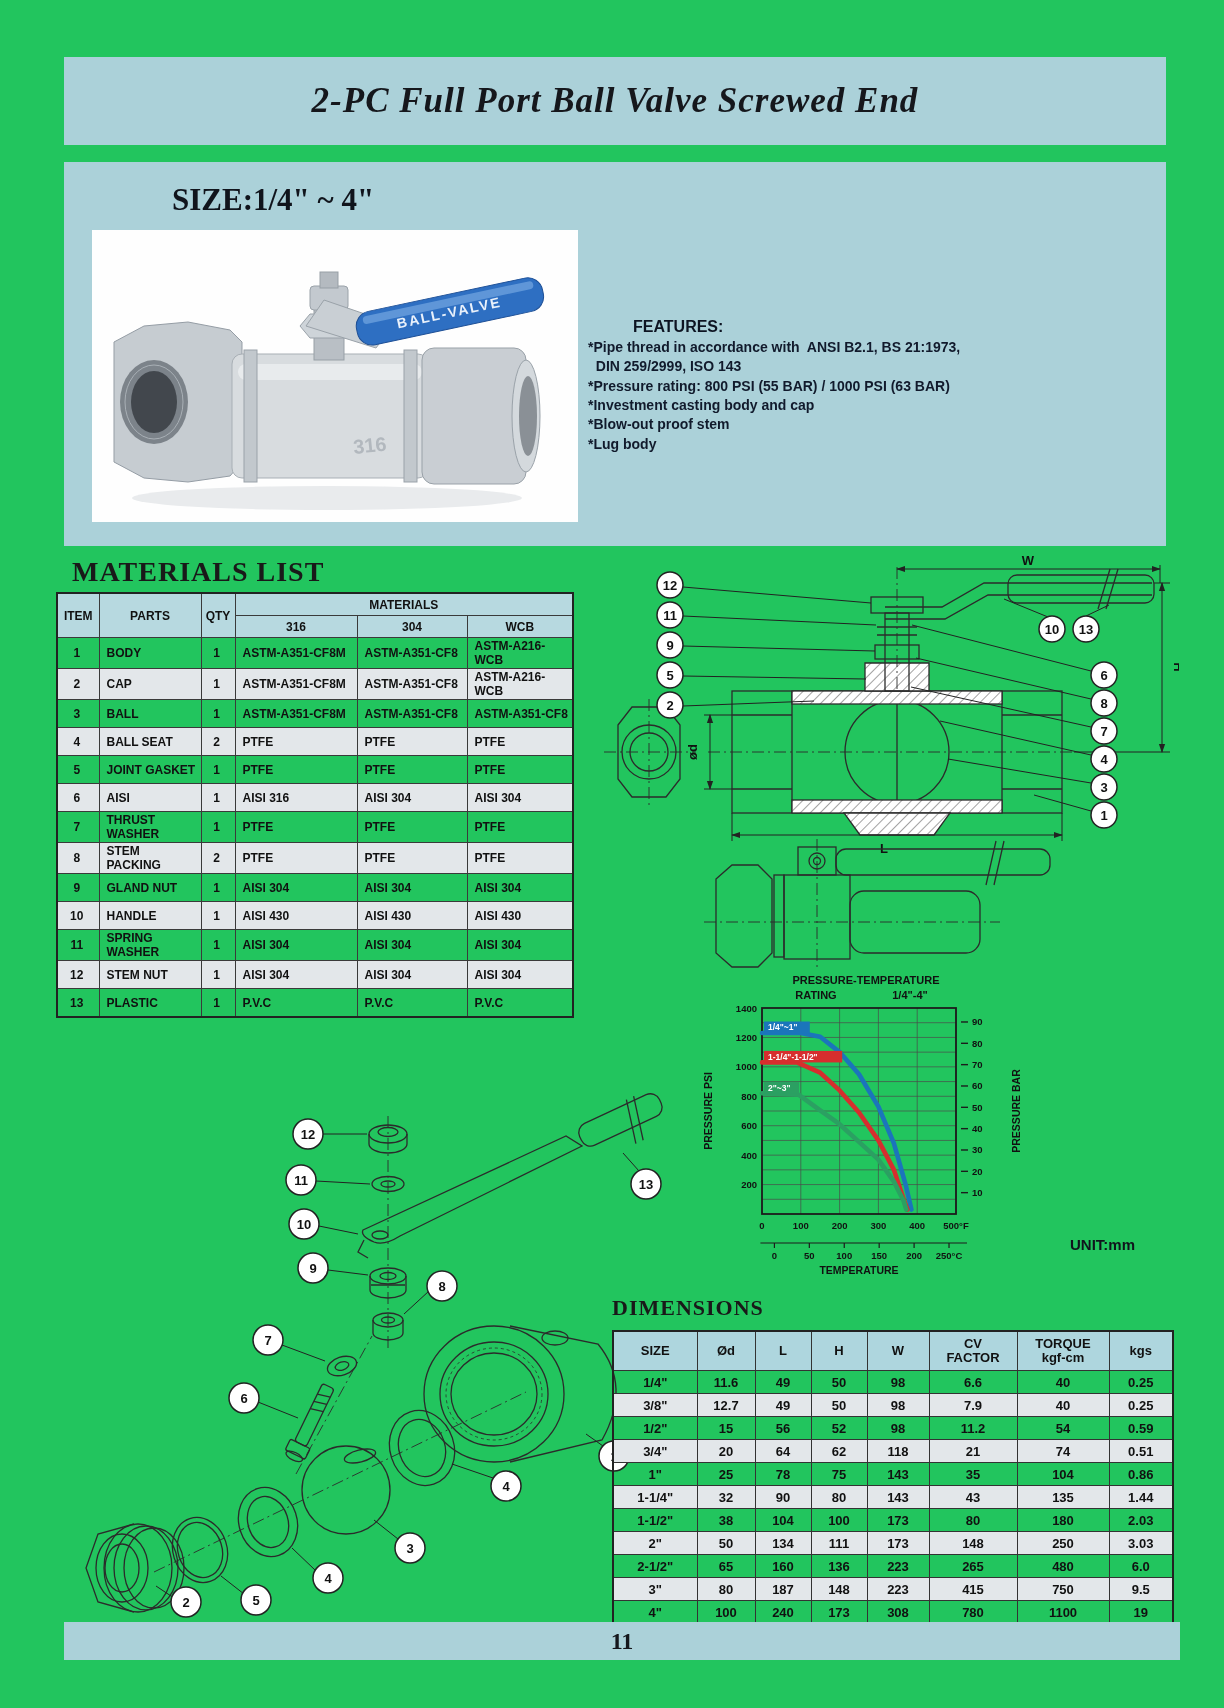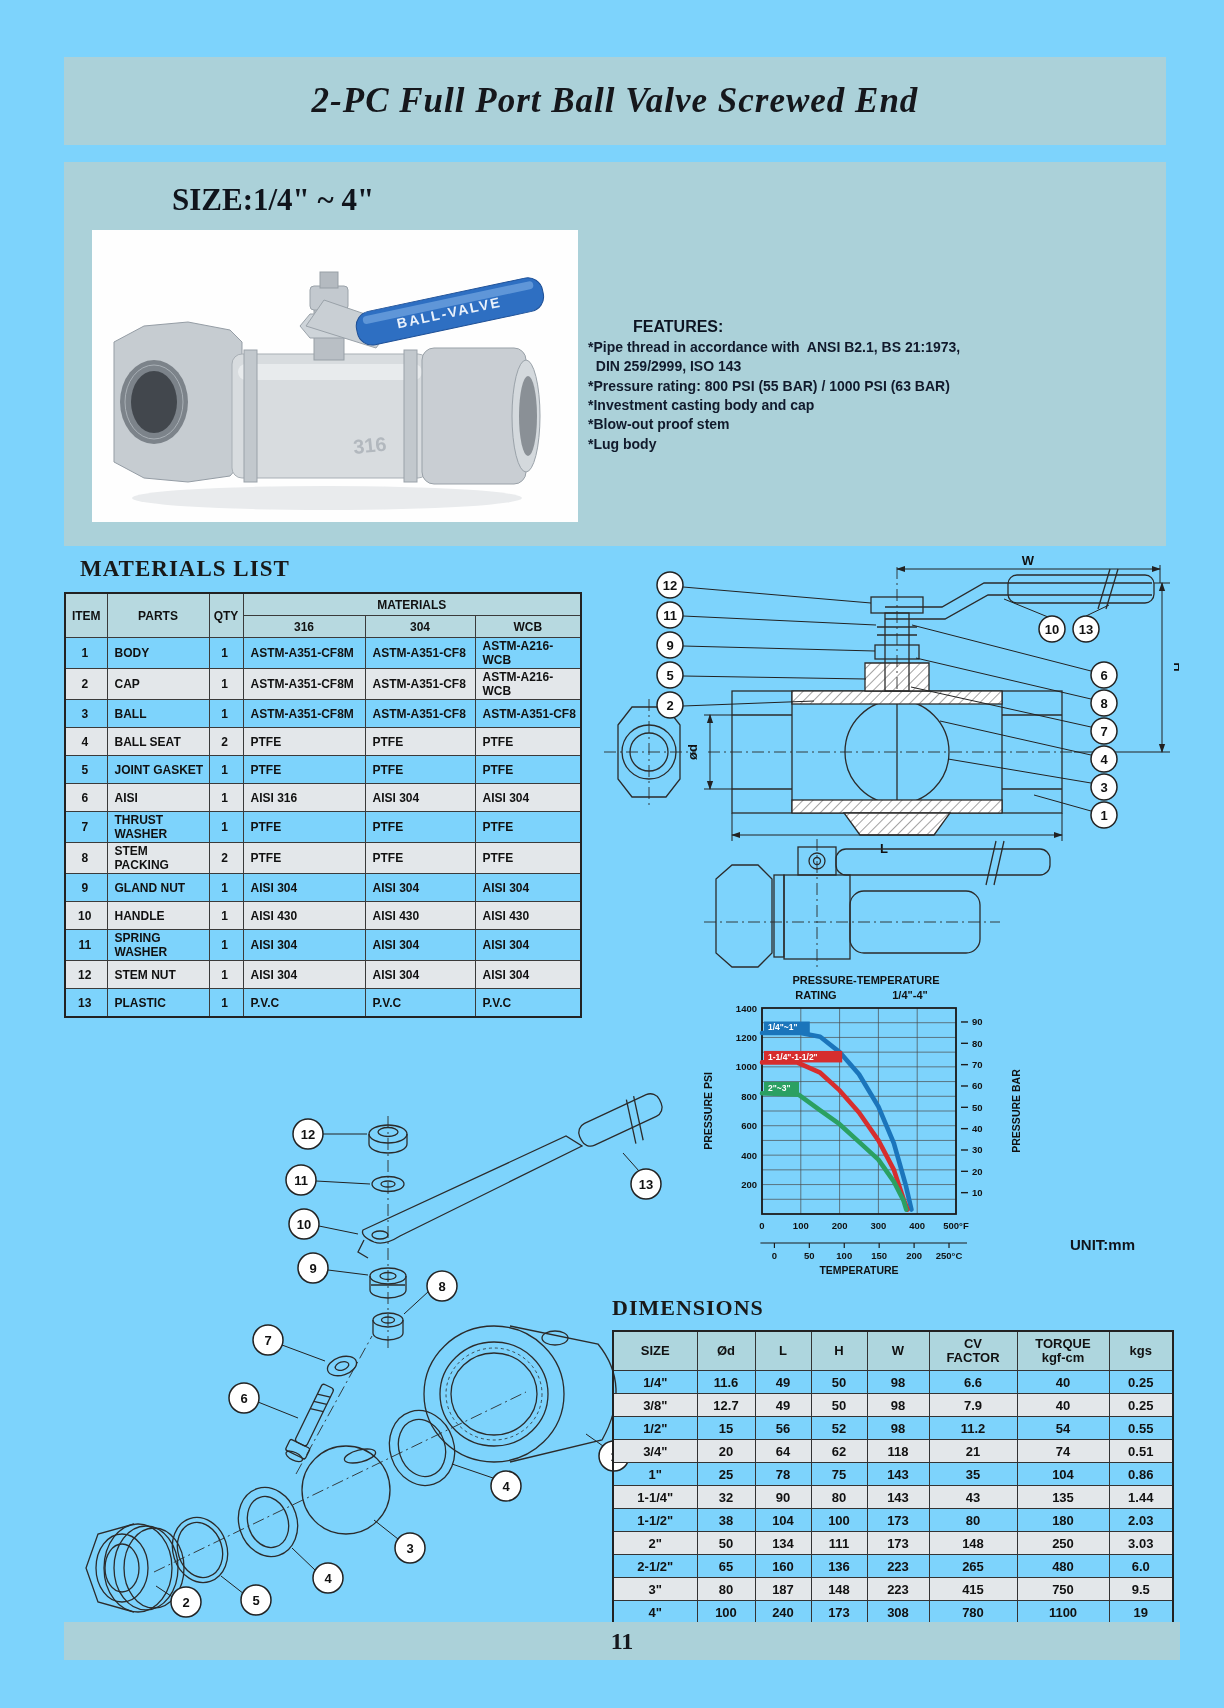--- a/index.html
+++ b/index.html
@@ -1,34 +1,34 @@
 <!DOCTYPE html>
 <html><head>
 <meta charset="utf-8">
 <style>
   html,body{margin:0;padding:0;background:#fff;}
-  .page{position:relative;width:1224px;height:1708px;background:#7dd3fc;overflow:hidden;
+  .page{position:relative;width:1224px;height:1708px;background:#22c55e;overflow:hidden;
         font-family:"Liberation Sans",sans-serif;color:#111;}
   .band{position:absolute;background:#abd1d9;}
   .title-bar{left:64px;top:57px;width:1102px;height:88px;display:flex;align-items:center;justify-content:center;}
   .page-title{font-family:"Liberation Serif",serif;font-style:italic;font-weight:bold;font-size:35px;color:#15171c;letter-spacing:1px;}
   .hero{left:64px;top:162px;width:1102px;height:384px;}
   .size-label{position:absolute;left:108px;top:20px;font-family:"Liberation Serif",serif;font-weight:bold;font-size:31px;color:#10141c;}
   .photo-box{position:absolute;left:28px;top:68px;width:486px;height:292px;background:#fefefe;}
   .specs{position:absolute;left:524px;top:50px;color:#1e3f96;font-size:14.5px;font-weight:bold;line-height:1.4;}
   .spec-line{white-space:pre;}
   .features-title{position:absolute;left:524px;top:156px;font-size:16px;font-weight:bold;color:#0d1422;margin-left:45px;}
   .features{position:absolute;left:524px;top:176px;font-size:14px;font-weight:bold;color:#111a2c;line-height:1.38;}
   .feature-line{white-space:pre-wrap;}
   .section-title{position:absolute;font-family:"Liberation Serif",serif;font-weight:bold;color:#191919;}
-  #materials-title{left:80px;top:556px;font-size:23px;letter-spacing:1px;}
+  #materials-title{left:72px;top:556px;font-size:28px;letter-spacing:1px;}
   #dimensions-title{left:612px;top:1295px;font-size:22px;letter-spacing:1px;text-align:center;}
   .unit-label{position:absolute;left:1070px;top:1236px;font-size:15px;font-weight:bold;color:#10141c;}
   table{border-collapse:collapse;}
-  .mat-table{position:absolute;left:64px;top:592px;width:516px;table-layout:fixed;font-size:12px;font-weight:bold;}
+  .mat-table{position:absolute;left:56px;top:592px;width:516px;table-layout:fixed;font-size:12px;font-weight:bold;}
   .mat-table th,.mat-table td{border:1px solid #3a3a3a;padding:1px 4px;height:25px;overflow:hidden;}
   .mat-table thead th{background:#b7d9e0;height:19px;text-align:center;}
   .mat-table td{text-align:left;padding-left:7px;}
   .mat-table td.c{text-align:center;padding-left:1px;}
   .mat-table tr.alt td{background:#e3e7ea;}
   .mat-table{border:2px solid #222;}
   .dim-table{position:absolute;left:612px;top:1330px;width:560px;table-layout:fixed;font-size:13px;font-weight:bold;}
   .dim-table th,.dim-table td{border:1px solid #333;text-align:center;padding:1px 2px;height:20px;}
   .dim-table thead th{background:#aed6de;white-space:pre-line;line-height:1.05;height:36px;}
   .dim-table tr.alt td{background:#e3e7ea;}
@@ -681,21 +681,21 @@
           <td>0.25</td>
         </tr>
         <tr>
           <td>1/2"</td>
           <td>15</td>
           <td>56</td>
           <td>52</td>
           <td>98</td>
           <td>11.2</td>
           <td>54</td>
-          <td>0.55</td>
+          <td>0.59</td>
         </tr>
         <tr class="alt">
           <td>3/4"</td>
           <td>20</td>
           <td>64</td>
           <td>62</td>
           <td>118</td>
           <td>21</td>
           <td>74</td>
           <td>0.51</td>

